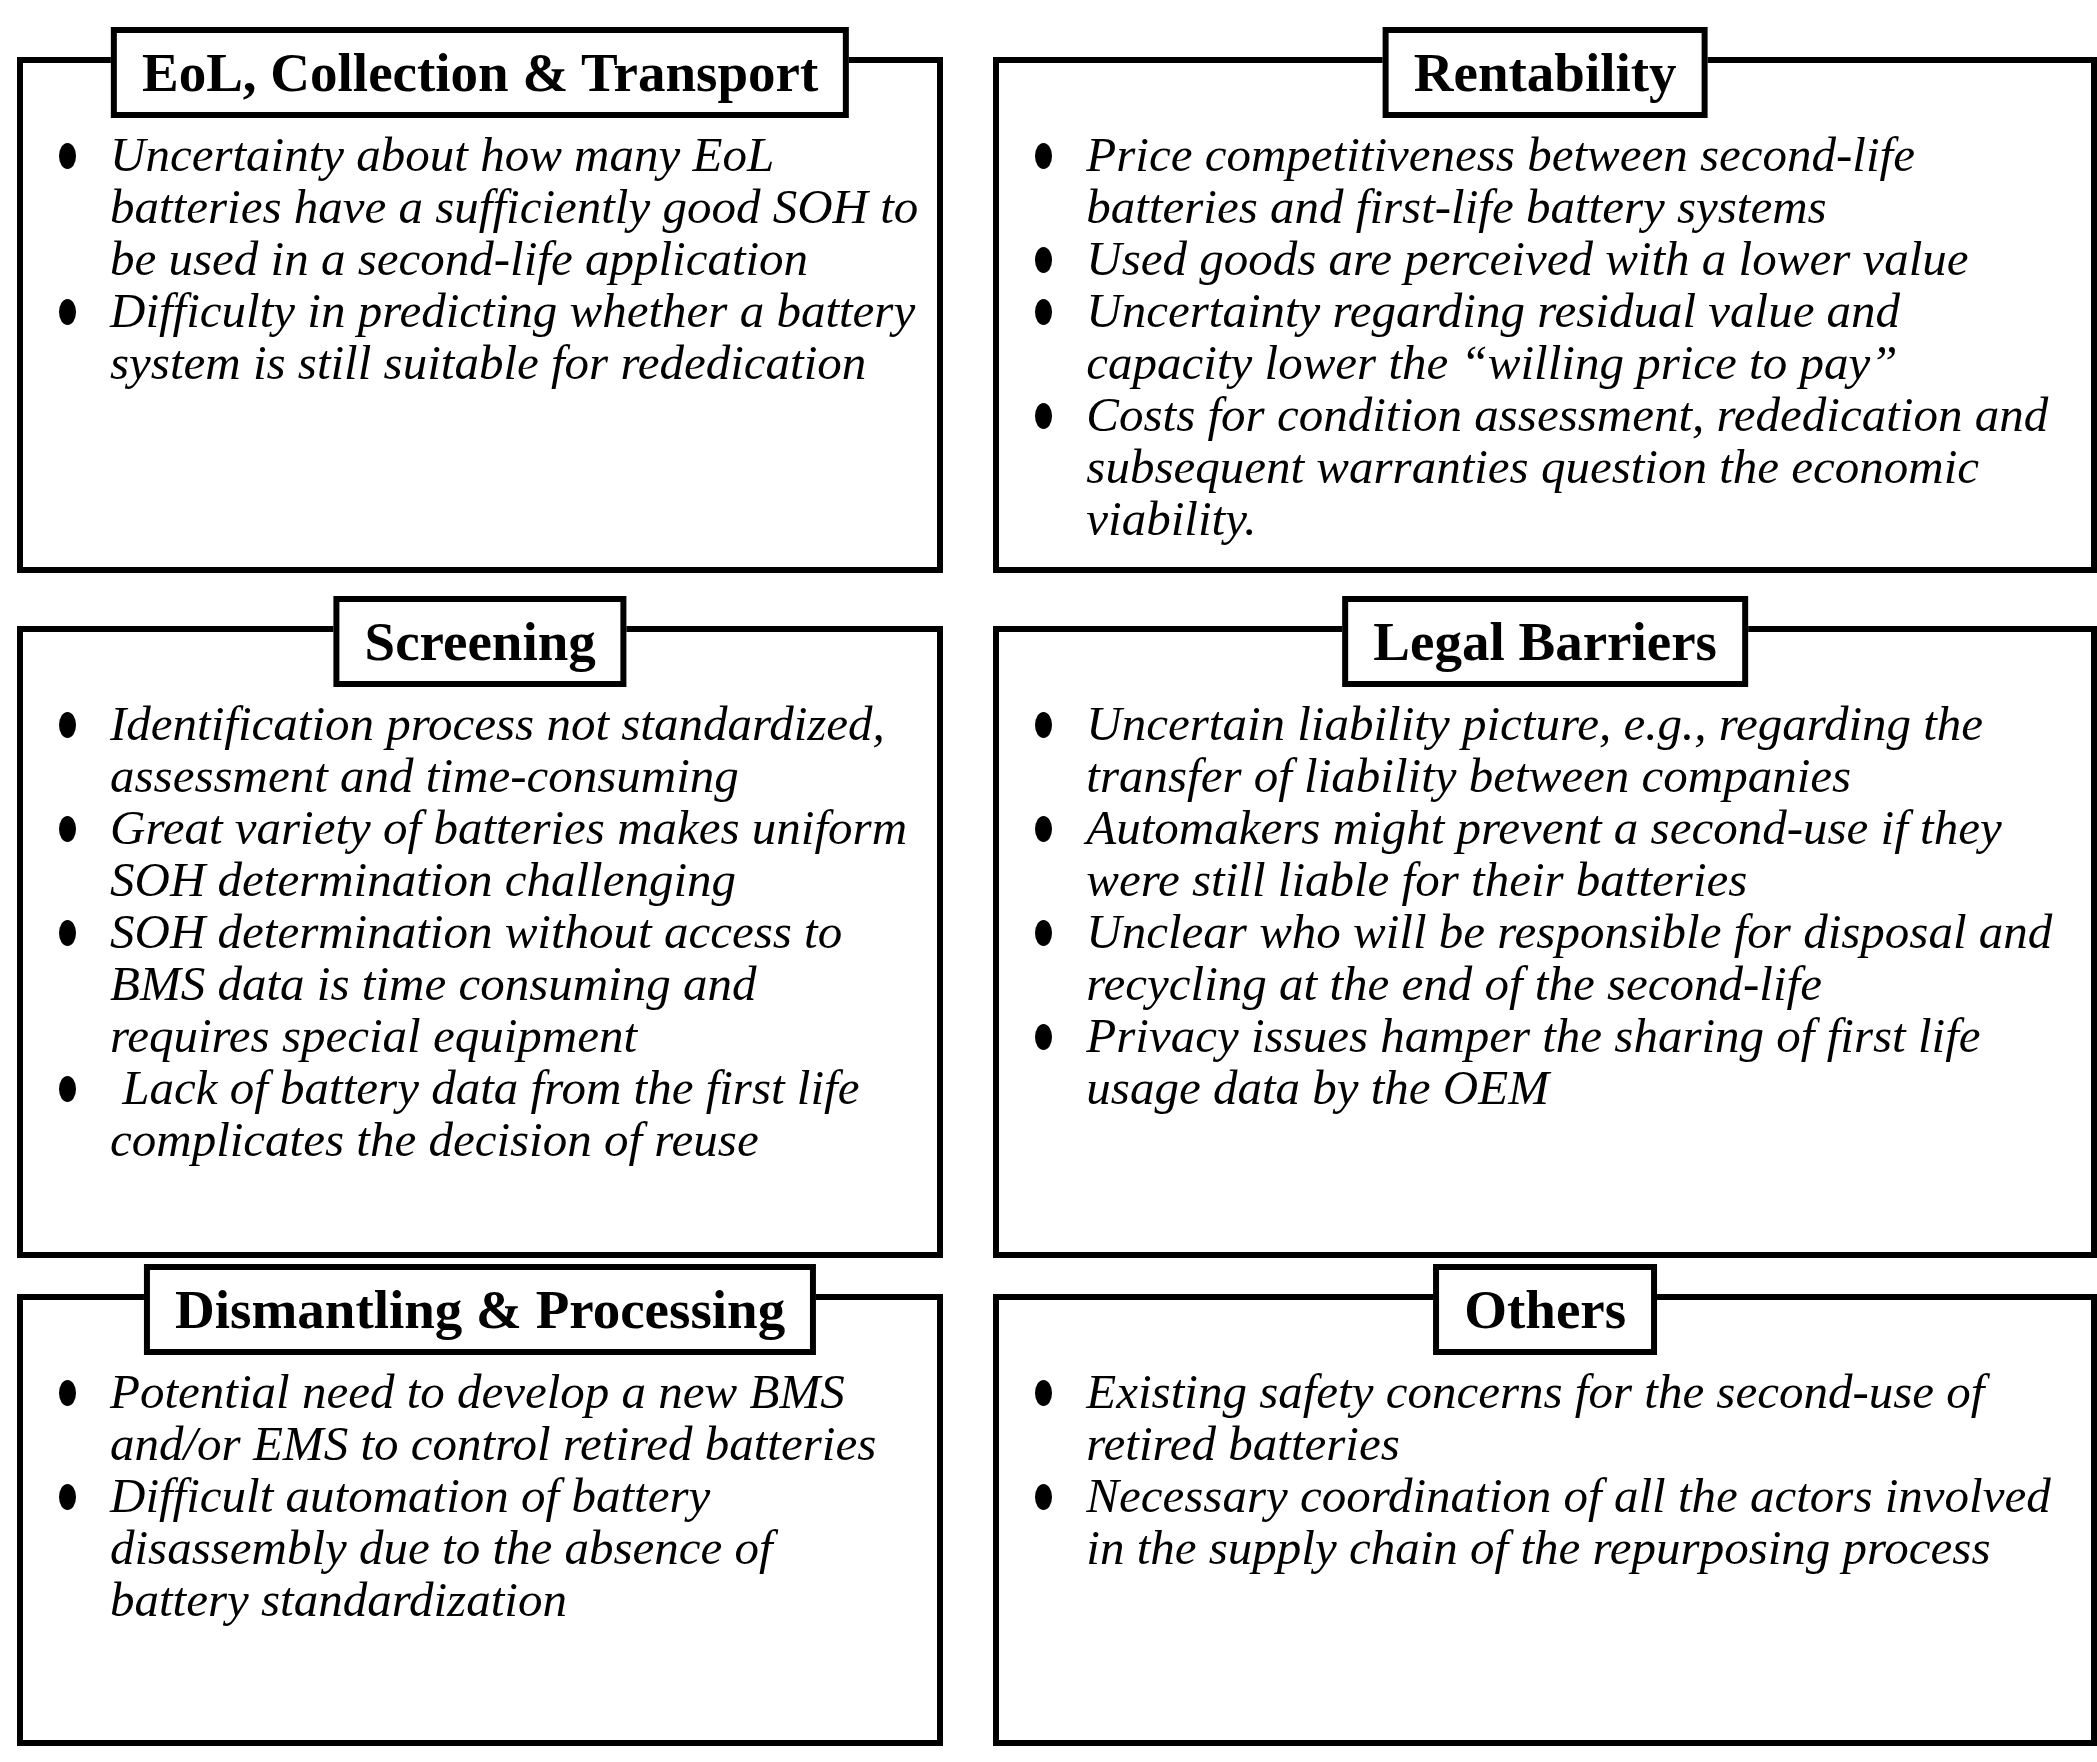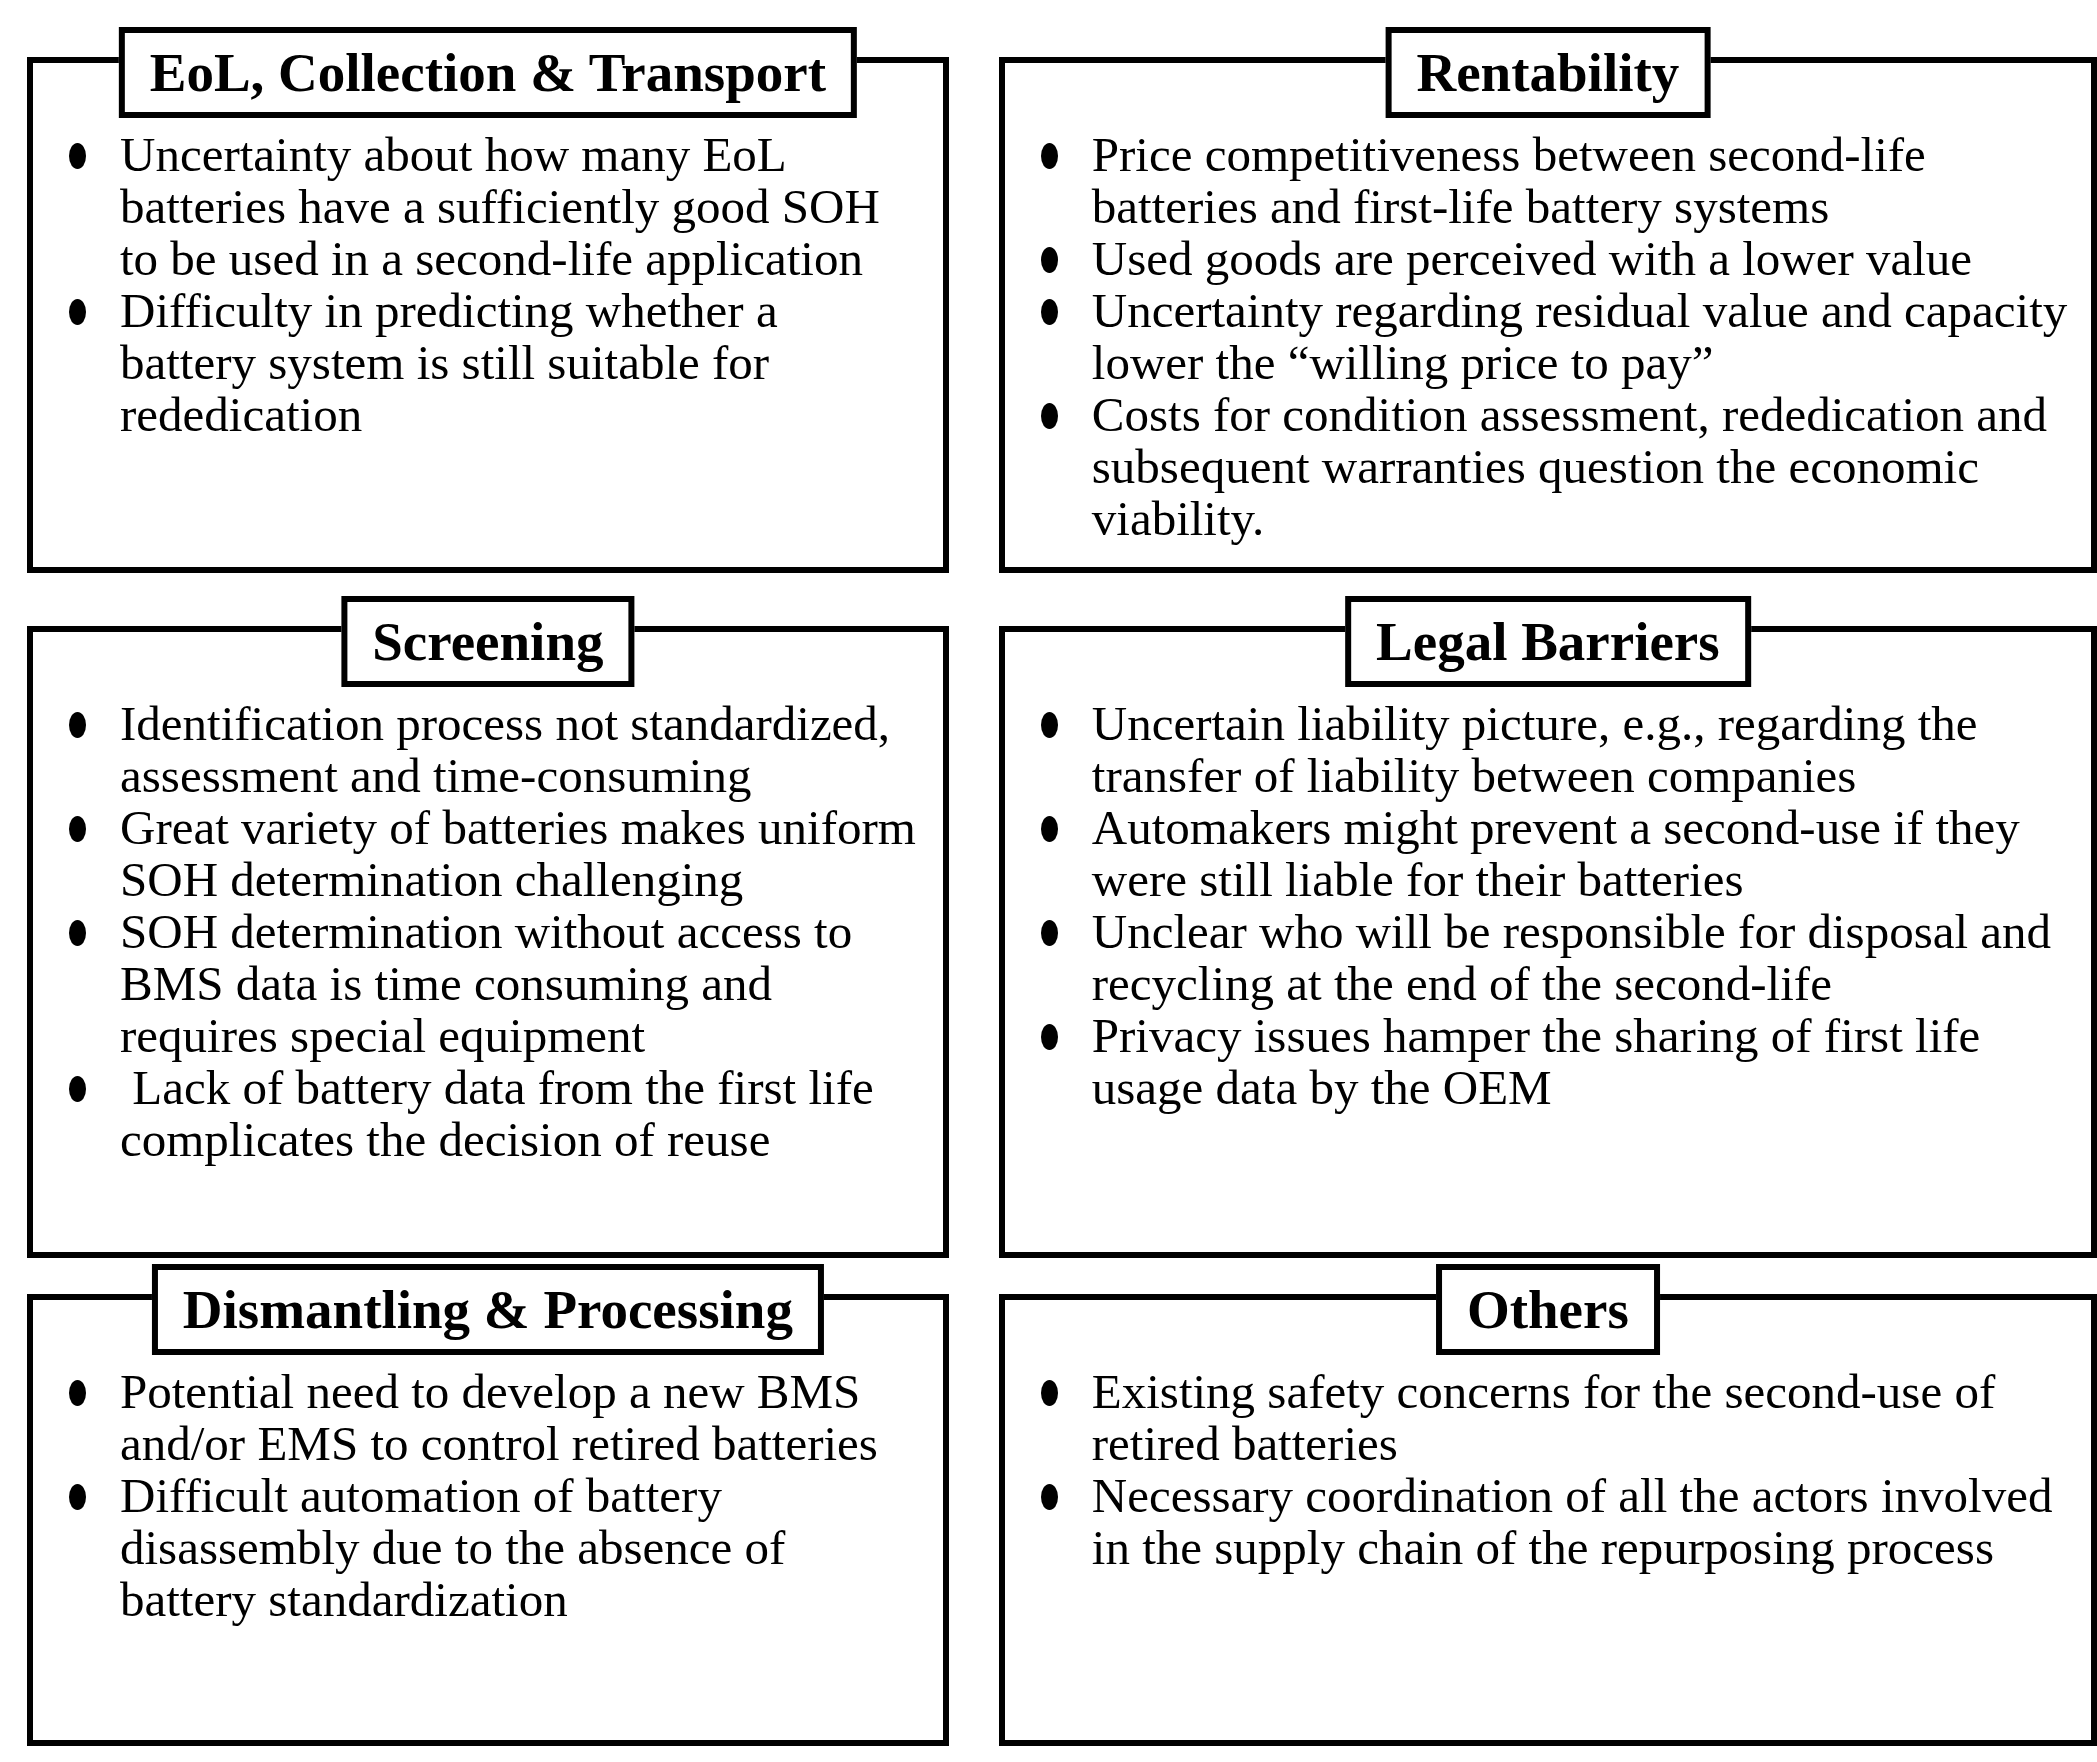--- a/index.html
+++ b/index.html
@@ -18,21 +18,21 @@
   .rows{position:relative;padding-top:57px;}
   .row{display:flex;gap:50px;padding-left:17px;align-items:stretch;}
   .row-2{margin-top:53px;align-items:center;}
   .row-3{margin-top:36px;}
   .box{
     position:relative;
     box-sizing:border-box;
     border:6.8px solid var(--line-color);
     background:var(--bg-color);
   }
-  .col-left{width:976px;margin-left:10px;}
+  .col-left{width:976px;}
   .col-right{width:1163px;}
   .row-1 .box{height:516px;}
   .row-2 .box{height:632px;}
   .row-3 .box{height:452px;}
   .box-title{
     position:absolute;
     top:-36px;
     left:50%;
     transform:translateX(-50%);
     margin:0;
@@ -42,20 +42,21 @@
     font-size:55px;
     line-height:70px;
     font-weight:bold;
     white-space:nowrap;
     z-index:2;
   }
   .bullets{
     list-style:none;
     margin:0;
     padding:66px 17px 0 36px;
+    font-style:italic;
   }
   .bullet{
     display:flex;
     align-items:flex-start;
     font-size:49px;
     line-height:52px;
   }
   .dot{
     flex:none;
     width:17px;

